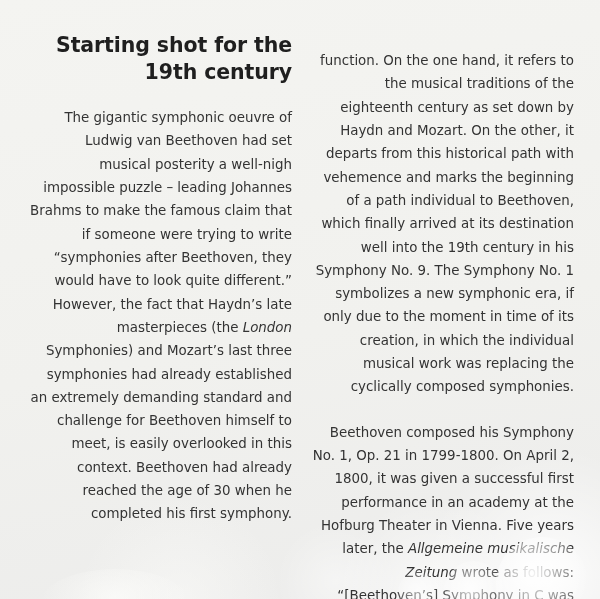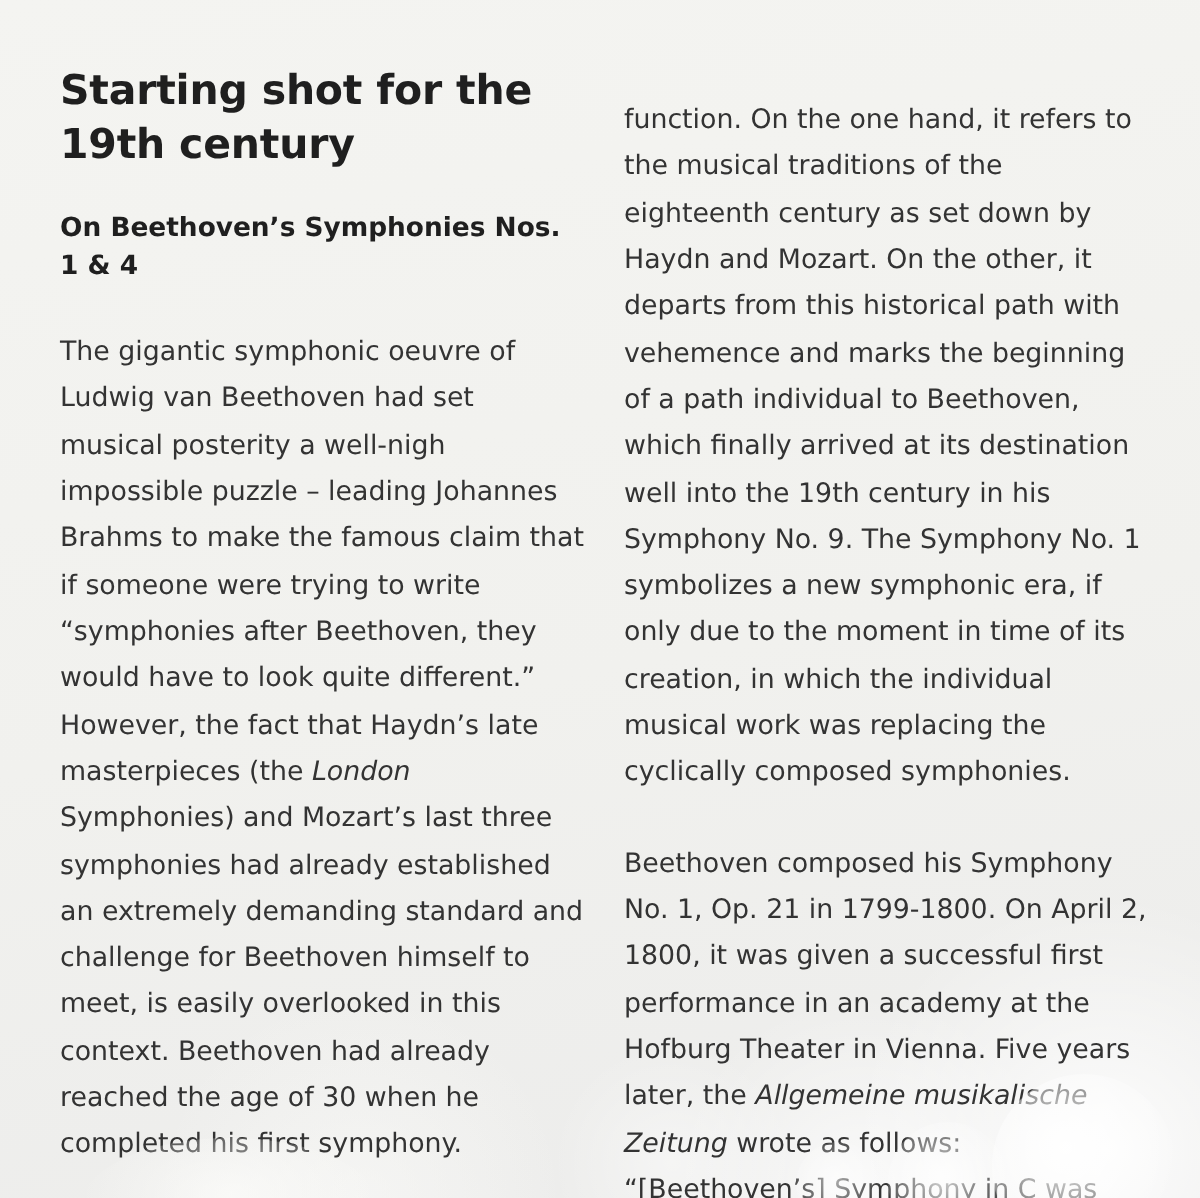--- a/index.html
+++ b/index.html
@@ -19,20 +19,21 @@
     width: 600px;
     height: 599px;
     box-sizing: border-box;
     background:
       radial-gradient(circle at 92% 96%, rgba(255,255,255,0.85) 0%, rgba(255,255,255,0.0) 16%),
       radial-gradient(circle at 72% 99%, rgba(255,255,255,0.7) 0%, rgba(255,255,255,0.0) 13%),
       radial-gradient(circle at 56% 97%, rgba(255,255,255,0.45) 0%, rgba(255,255,255,0.0) 9%),
       radial-gradient(circle at 30% 100%, rgba(250,250,248,0.6) 0%, rgba(255,255,255,0.0) 14%),
       linear-gradient(170deg, #f4f4f1 0%, #f1f1ee 55%, #ececeb 100%);
     overflow: hidden;
+    text-align: right;
   }
   .columns {
     position: absolute;
     top: 32px;
     left: 0;
     right: 0;
     display: flex;
     gap: 20px;
     padding: 0 28px 0 30px;
     box-sizing: border-box;
@@ -99,21 +100,20 @@
 </style>
 </head>
 <body>
 
 <div class="page">
 
   <div class="columns">
 
     <div class="col col-left">
       <h1 class="title">Starting shot for the 19th century</h1>
-      <h2 class="subtitle">On Beethoven’s Symphonies Nos. 1 &amp; 4</h2>
 
       <p class="body">The gigantic symphonic oeuvre of Ludwig van Beethoven had set musical posterity a well-nigh impossible puzzle&nbsp;–&nbsp;leading Johannes Brahms to make the famous claim that if someone were trying to write “symphonies after Beethoven, they would have to look quite different.” However, the fact that Haydn’s late masterpieces (the <em>London</em> Symphonies) and Mozart’s last three symphonies had already established an extremely demanding standard and challenge for Beethoven himself to meet, is easily overlooked in this context. Beethoven had already reached the age of 30 when he completed his first symphony.</p>
 
     </div>
 
     <div class="col col-right">
       <p class="body">function. On the one hand, it refers to the musical traditions of the eighteenth century as set down by Haydn and Mozart. On the other, it departs from this historical path with vehemence and marks the beginning of a path individual to Beethoven, which finally arrived at its destination well into the 19th century in his Symphony No. 9. The Symphony No. 1 symbolizes a new symphonic era, if only due to the moment in time of its creation, in which the individual musical work was replacing the cyclically composed symphonies.</p>
 
       <p class="body">Beethoven composed his Symphony No. 1, Op. 21 in 1799-1800. On April 2, 1800, it was given a successful first performance in an academy at the Hofburg Theater in Vienna. Five years later, the <em>Allgemeine musikalische Zeitung</em> wrote as follows: “[Beethoven’s] Symphony in C was performed with precision and fluency.</p>
     </div>

